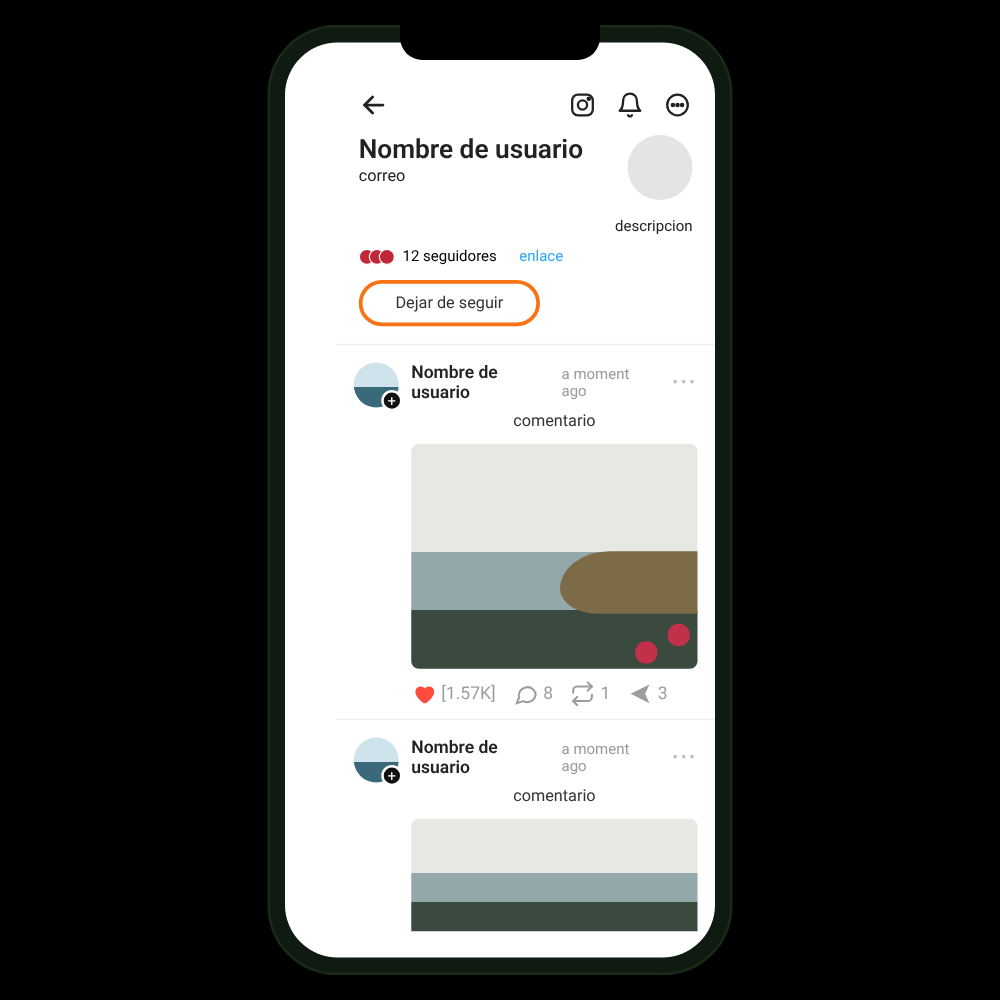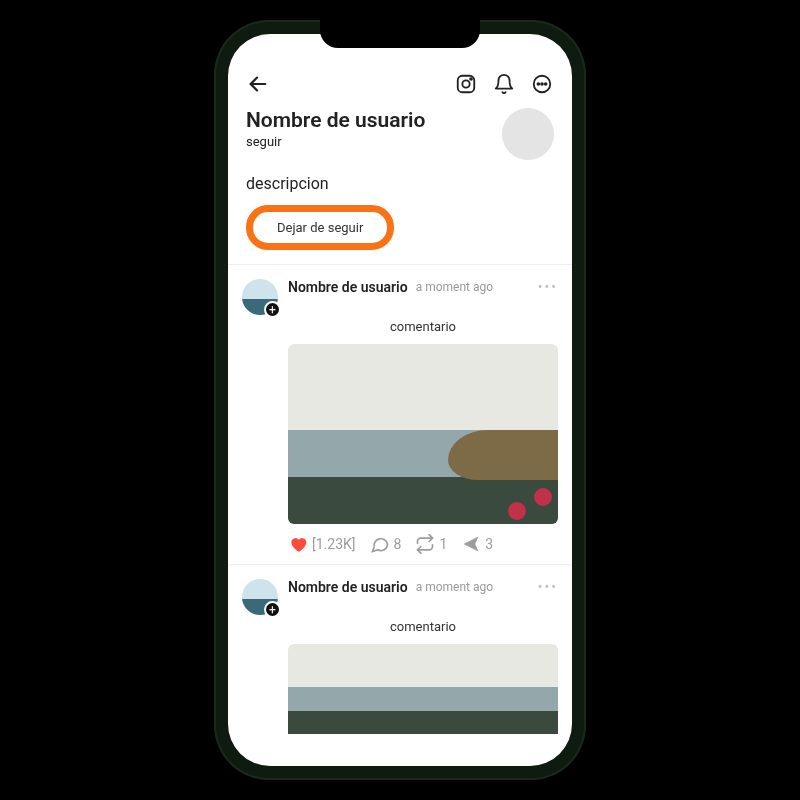--- a/index.html
+++ b/index.html
@@ -16,20 +16,21 @@
     padding: 14px;
     position: relative;
     box-shadow: 0 0 0 2px #1a2a1a inset;
   }
   .screen {
     width: 100%; height: 100%;
     background: #fff;
     border-radius: 42px;
     overflow: hidden;
     position: relative;
+    padding-left: 41px;
   }
   .notch {
     position: absolute; top: 0; left: 50%;
     transform: translateX(-50%);
     width: 160px; height: 28px;
     background: #000;
     border-bottom-left-radius: 18px;
     border-bottom-right-radius: 18px;
     z-index: 10;
   }
@@ -51,33 +52,33 @@
   .profile-top { display:flex; justify-content:space-between; align-items:flex-start; }
   .username { font-size: 21px; font-weight: 600; color:#222; }
   .email { font-size: 13px; color:#222; margin-top:2px; }
   .avatar-lg {
     width:52px; height:52px; border-radius:50%;
     background:#e4e4e4 radial-gradient(circle at 50% 40%, #bcbcbc 0 12px, transparent 13px),
                radial-gradient(ellipse at 50% 95%, #bcbcbc 0 22px, transparent 23px);
     background-color:#e4e4e4;
     background-repeat:no-repeat;
   }
-  .desc { font-size:16px; color:#222; margin-top:14px; }
+  .desc { font-size:12px; color:#222; margin-top:14px;text-align:right; }
   .followers-row { display:flex; align-items:center; gap:6px; margin-top:10px; font-size:12px; }
   .follower-dots {
     display:inline-flex; align-items:center;
   }
   .dot { width:13px; height:13px; border-radius:50%; background:#c0283a; border:1.5px solid #fff; margin-left:-5px; }
   .dot:first-child{margin-left:0;}
   .link { color:#2aa6ff; font-size:12px; margin-left:12px; }
   .btn-row { display:flex; gap:12px; margin-top:12px; }
   .btn {
     flex: 0 0 auto;
     padding: 8px 24px;
-    border:7px solid #f97316;
+    border:3px solid #f97316;
     border-radius: 22px;
     font-size:13px; color:#333;
     background:#fff; cursor:pointer;
     min-width:145px; text-align:center;
   }
 
   
   .feed { border-top:1px solid #eee; }
   .post { padding:14px 14px 10px; border-bottom:1px solid #eee; }
   .post-header { display:flex; align-items:flex-start; gap:10px; }
@@ -171,25 +172,34 @@
                 <circle cx="16" cy="12" r="1" fill="#222"></circle>
               </svg>
           </div>
         </div>
       </div>
 
       <div class="profile">
         <div class="profile-top">
           <div>
             <div class="username">Nombre de usuario</div>
-            <div class="email">seguir</div>
+            <div class="email">correo</div>
           </div>
           <div class="avatar-lg"></div>
         </div>
         <div class="desc">descripcion</div>
+        <div class="followers-row">
+          <span class="follower-dots">
+            <span class="dot"></span>
+              <span class="dot"></span>
+              <span class="dot"></span>
+          </span>
+          <span>12 seguidores</span>
+          <span class="link">enlace</span>
+        </div>
         <div class="btn-row">
           <div class="btn">Dejar de seguir</div>
         </div>
       </div>
 
       <div class="feed">
 
         <div class="post">
           <div class="post-header">
             <div class="avatar-sm">
@@ -207,21 +217,21 @@
           <div class="post-comment">comentario</div>
           <div class="post-image">
             <div class="cliff"></div>
               <div class="flowers"></div>
           </div>
           <div class="post-actions">
             <div class="action">
               <svg class="heart" width="20" height="20" viewBox="0 0 24 24" fill="#ff4b3e">
                   <path d="M12 21s-8-5.3-8-11a5 5 0 019-3 5 5 0 019 3c0 5.7-8 11-8 11z"></path>
                 </svg>
-              <span>[1.23K]</span>
+              <span>[1.57K]</span>
             </div>
             <div class="action">
               <svg width="20" height="20" viewBox="0 0 24 24" fill="none" stroke="#9d9d9d" stroke-width="2">
                   <path d="M21 12a8 8 0 01-11.8 7L3 21l2-5.2A8 8 0 1121 12z"></path>
                 </svg>
               <span>8</span>
             </div>
             <div class="action">
               <svg width="20" height="20" viewBox="0 0 24 24" fill="none" stroke="#9d9d9d" stroke-width="2" stroke-linecap="round" stroke-linejoin="round">
                   <polyline points="17 1 21 5 17 9"></polyline>

